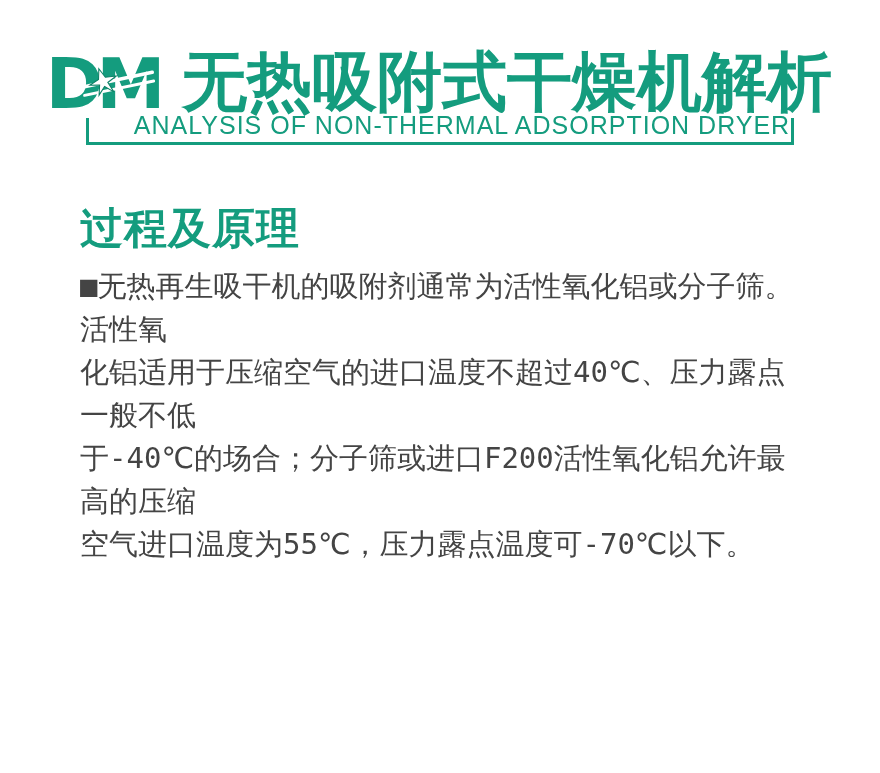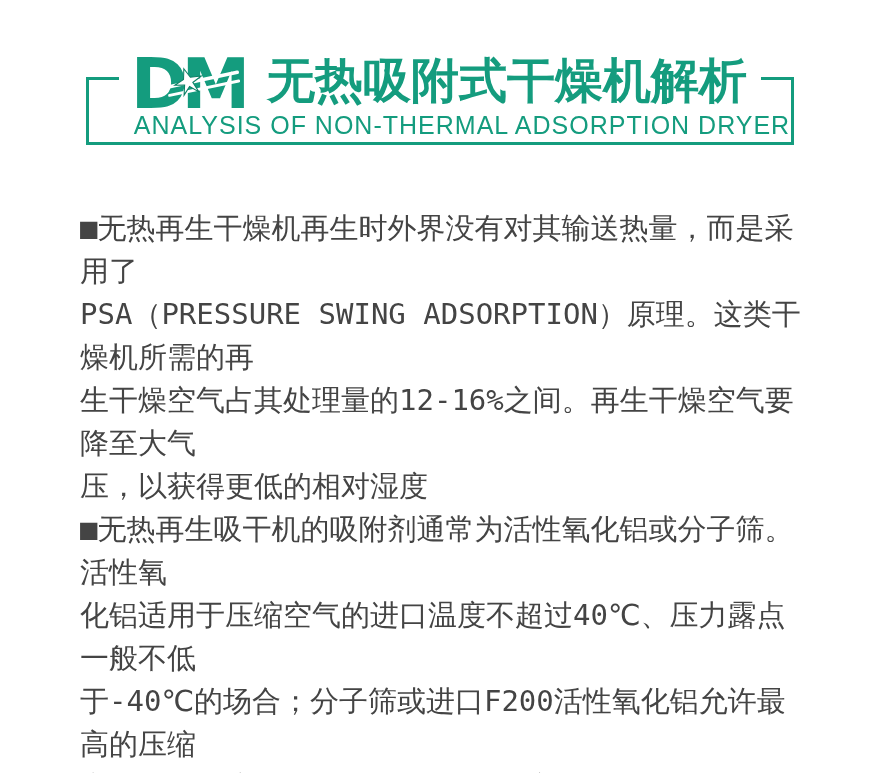--- a/index.html
+++ b/index.html
@@ -20,21 +20,21 @@
     top:-36px;left:50%;
     transform:translateX(-50%);
     background:#ffffff;
     padding:0 14px;
     height:74px;
     display:flex;align-items:center;gap:22px;
     white-space:nowrap;
   }
   .logo{width:112px;height:72px;flex:0 0 auto;display:block;}
   .title-cn{
-    font-size:48px;font-weight:bold;color:#149c7e;
+    font-size:65px;font-weight:bold;color:#149c7e;
     letter-spacing:0px;line-height:1;
     font-family:"Liberation Sans","DejaVu Sans",sans-serif;
   }
   .title-en{
     position:absolute;left:16px;right:0;bottom:2px;
     text-align:center;
     font-size:25px;color:#149c7e;letter-spacing:1px;
     font-family:"Liberation Sans","DejaVu Sans",sans-serif;
     margin-left:28px;
   }
@@ -74,25 +74,22 @@
       <g transform="translate(74,52) rotate(-18)">
         <polygon points="0,-20 5,-6 20,-3 6,2 10,17 0,6 -11,15 -6,2 -19,-2 -5,-6" fill="#ffffff" stroke="#0d8066" stroke-width="1.5"></polygon>
       </g>
     </svg>
     <span class="title-cn">无热吸附式干燥机解析</span>
   </div>
   <div class="title-en">ANALYSIS OF NON-THERMAL ADSORPTION DRYER</div>
 </div>
 
 <div class="section-head">
+  <h2 class="section-title">过程及原理</h2>
 </div>
 
 <div class="body-text">
-  <p>■无热再生干燥机再生时外界没有对其输送热量，而是采用了
-PSA（PRESSURE SWING ADSORPTION）原理。这类干燥机所需的再
-生干燥空气占其处理量的12-16%之间。再生干燥空气要降至大气
-压，以获得更低的相对湿度</p>
   <p>■无热再生吸干机的吸附剂通常为活性氧化铝或分子筛。活性氧
 化铝适用于压缩空气的进口温度不超过40℃、压力露点一般不低
 于-40℃的场合；分子筛或进口F200活性氧化铝允许最高的压缩
 空气进口温度为55℃，压力露点温度可-70℃以下。</p>
 
 </div>
 
 </body></html>

